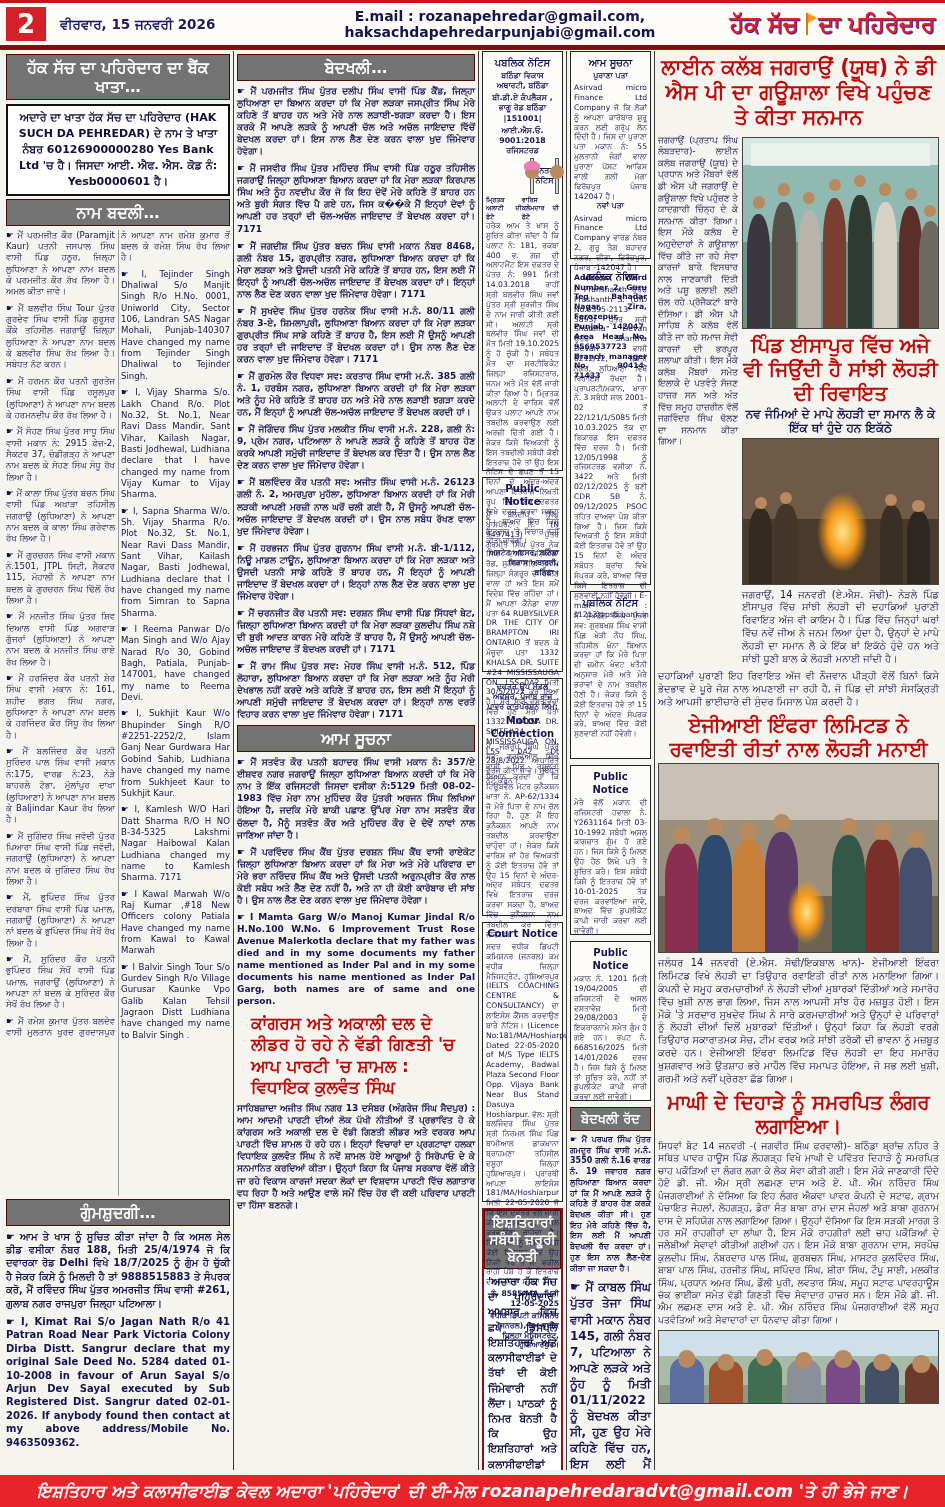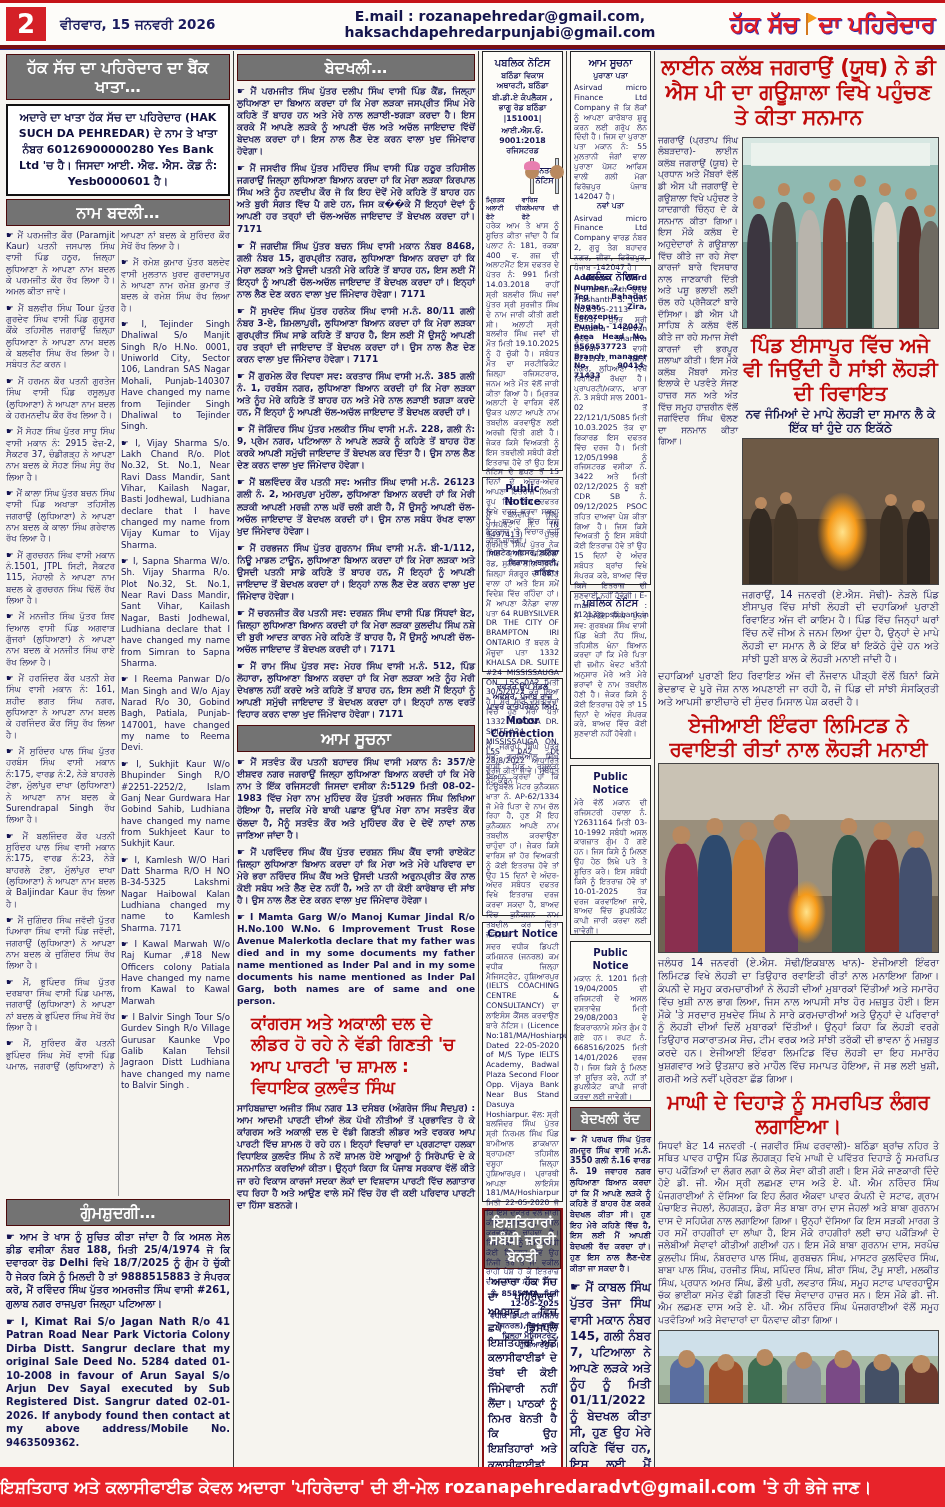--- a/index.html
+++ b/index.html
@@ -67,22 +67,22 @@
   .caps{display:flex;justify-content:space-between;font-size:6.4px;font-weight:bold;}
   
   .h1{color:#c00a0a;font-weight:bold;font-size:21px;line-height:1.2;text-align:center;margin:4px 0;}
   .h2{color:#c00a0a;font-weight:bold;font-size:20px;line-height:1.2;text-align:center;margin:4px 0 2px;}
   .sub{font-weight:bold;font-size:12px;text-align:center;color:#15154d;margin:0 0 3px;}
   .body5{font-size:9.8px;line-height:1.32;text-align:justify;margin:0 0 4px;}
   .toprow{display:flex;gap:4px;}
   .strip{width:80px;flex:none;}
   .rightpart{flex:1;min-width:0;}
   
-  .ftr{position:absolute;left:0;right:0;bottom:0;height:40px;background:#e8232a;color:#fff;
-       display:flex;align-items:center;justify-content:flex-start;font-weight:bold;font-size:17px;}
+  .ftr{position:absolute;left:0;right:0;bottom:0;height:32px;background:#e8232a;color:#fff;
+       display:flex;align-items:center;justify-content:center;font-weight:bold;font-size:17px;font-style:italic;}
   .reqbox{border:2px solid #8a1214;background:#fff;}
   .reqbox .bar{margin:0 0 3px;font-size:14px;}
   .reqbox .rb{font-size:10.5px;font-weight:bold;line-height:1.45;padding:2px 4px;text-align:justify;color:#10103f;}
 </style>
 </head>
 <body>
 
 <div class="page">
 
   <div class="hdr">
@@ -107,21 +107,20 @@
       <div class="bar">ਨਾਮ ਬਦਲੀ…</div>
       <div class="items" style="height:966px;">
         <p class="it">☛ ਮੈਂ ਪਰਮਜੀਤ ਕੌਰ (Paramjit Kaur) ਪਤਨੀ ਜਸਪਾਲ ਸਿੰਘ ਵਾਸੀ ਪਿੰਡ ਹਠੂਰ, ਜਿਲ੍ਹਾ ਲੁਧਿਆਣਾ ਨੇ ਆਪਣਾ ਨਾਮ ਬਦਲ ਕੇ ਪਰਮਜੀਤ ਕੌਰ ਰੱਖ ਲਿਆ ਹੈ। ਅਮਲ ਕੀਤਾ ਜਾਵੇ।</p>
         <p class="it">☛ ਮੈਂ ਬਲਵੀਰ ਸਿੰਘ Tour ਪੁੱਤਰ ਗੁਰਦੇਵ ਸਿੰਘ ਵਾਸੀ ਪਿੰਡ ਗੁਰੂਸਰ ਕੌਂਕੇ ਤਹਿਸੀਲ ਜਗਰਾਉਂ ਜ਼ਿਲ੍ਹਾ ਲੁਧਿਆਣਾ ਨੇ ਆਪਣਾ ਨਾਮ ਬਦਲ ਕੇ ਬਲਵੀਰ ਸਿੰਘ ਰੱਖ ਲਿਆ ਹੈ। ਸਬੰਧਤ ਨੋਟ ਕਰਨ।</p>
         <p class="it">☛ ਮੈਂ ਹਰਮਨ ਕੌਰ ਪਤਨੀ ਗੁਰਤੇਜ ਸਿੰਘ ਵਾਸੀ ਪਿੰਡ ਰਸੂਲਪੁਰ (ਲੁਧਿਆਣਾ) ਨੇ ਆਪਣਾ ਨਾਮ ਬਦਲ ਕੇ ਹਰਮਨਦੀਪ ਕੌਰ ਰੱਖ ਲਿਆ ਹੈ।</p>
         <p class="it">☛ ਮੈਂ ਸੋਹਣ ਸਿੰਘ ਪੁੱਤਰ ਸਾਧੂ ਸਿੰਘ ਵਾਸੀ ਮਕਾਨ ਨੰ: 2915 ਫੇਜ਼-2, ਸੈਕਟਰ 37, ਚੰਡੀਗੜ੍ਹ ਨੇ ਆਪਣਾ ਨਾਮ ਬਦਲ ਕੇ ਸੋਹਣ ਸਿੰਘ ਸੰਧੂ ਰੱਖ ਲਿਆ ਹੈ।</p>
         <p class="it">☛ ਮੈਂ ਕਾਲਾ ਸਿੰਘ ਪੁੱਤਰ ਬਚਨ ਸਿੰਘ ਵਾਸੀ ਪਿੰਡ ਅਖਾੜਾ ਤਹਿਸੀਲ ਜਗਰਾਉਂ (ਲੁਧਿਆਣਾ) ਨੇ ਆਪਣਾ ਨਾਮ ਬਦਲ ਕੇ ਕਾਲਾ ਸਿੰਘ ਗਰੇਵਾਲ ਰੱਖ ਲਿਆ ਹੈ।</p>
         <p class="it">☛ ਮੈਂ ਗੁਰਚਰਨ ਸਿੰਘ ਵਾਸੀ ਮਕਾਨ ਨੰ.1501, JTPL ਸਿਟੀ, ਸੈਕਟਰ 115, ਮੋਹਾਲੀ ਨੇ ਆਪਣਾ ਨਾਮ ਬਦਲ ਕੇ ਗੁਰਚਰਨ ਸਿੰਘ ਢਿੱਲੋਂ ਰੱਖ ਲਿਆ ਹੈ।</p>
         <p class="it">☛ ਮੈਂ ਮਨਜੀਤ ਸਿੰਘ ਪੁੱਤਰ ਸ਼ਿਵ ਦਿਆਲ ਵਾਸੀ ਪਿੰਡ ਅਗਵਾੜ ਗੁੱਜਰਾਂ (ਲੁਧਿਆਣਾ) ਨੇ ਆਪਣਾ ਨਾਮ ਬਦਲ ਕੇ ਮਨਜੀਤ ਸਿੰਘ ਰਾਏ ਰੱਖ ਲਿਆ ਹੈ।</p>
         <p class="it">☛ ਮੈਂ ਹਰਜਿੰਦਰ ਕੌਰ ਪਤਨੀ ਸ਼ੇਰ ਸਿੰਘ ਵਾਸੀ ਮਕਾਨ ਨੰ: 161, ਸ਼ਹੀਦ ਭਗਤ ਸਿੰਘ ਨਗਰ, ਲੁਧਿਆਣਾ ਨੇ ਆਪਣਾ ਨਾਮ ਬਦਲ ਕੇ ਹਰਜਿੰਦਰ ਕੌਰ ਸਿੱਧੂ ਰੱਖ ਲਿਆ ਹੈ।</p>
-        <p class="it">☛ ਮੈਂ ਸੁਰਿੰਦਰ ਪਾਲ ਸਿੰਘ ਪੁੱਤਰ ਹਰਬੰਸ ਸਿੰਘ ਵਾਸੀ ਮਕਾਨ ਨੰ:175, ਵਾਰਡ ਨੰ:2, ਨੇੜੇ ਬਾਹਰਲੇ ਟੋਭਾ, ਮੁੱਲਾਂਪੁਰ ਦਾਖਾ (ਲੁਧਿਆਣਾ) ਨੇ ਆਪਣਾ ਨਾਮ ਬਦਲ ਕੇ Surendrapal Singh ਰੱਖ ਲਿਆ ਹੈ।</p>
         <p class="it">☛ ਮੈਂ ਬਲਜਿੰਦਰ ਕੌਰ ਪਤਨੀ ਸੁਰਿੰਦਰ ਪਾਲ ਸਿੰਘ ਵਾਸੀ ਮਕਾਨ ਨੰ:175, ਵਾਰਡ ਨੰ:23, ਨੇੜੇ ਬਾਹਰਲੇ ਟੋਭਾ, ਮੁੱਲਾਂਪੁਰ ਦਾਖਾ (ਲੁਧਿਆਣਾ) ਨੇ ਆਪਣਾ ਨਾਮ ਬਦਲ ਕੇ Baljindar Kaur ਰੱਖ ਲਿਆ ਹੈ।</p>
         <p class="it">☛ ਮੈਂ ਜੁਗਿੰਦਰ ਸਿੰਘ ਜਵੱਦੀ ਪੁੱਤਰ ਪਿਆਰਾ ਸਿੰਘ ਵਾਸੀ ਪਿੰਡ ਜਵੱਦੀ, ਜਗਰਾਉਂ (ਲੁਧਿਆਣਾ) ਨੇ ਆਪਣਾ ਨਾਮ ਬਦਲ ਕੇ ਜੁਗਿੰਦਰ ਸਿੰਘ ਰੱਖ ਲਿਆ ਹੈ।</p>
         <p class="it">☛ ਮੈਂ, ਭੁਪਿੰਦਰ ਸਿੰਘ ਪੁੱਤਰ ਦਰਬਾਰਾ ਸਿੰਘ ਵਾਸੀ ਪਿੰਡ ਪਮਾਲ, ਜਗਰਾਉਂ (ਲੁਧਿਆਣਾ) ਨੇ ਆਪਣਾ ਨਾਂ ਬਦਲ ਕੇ ਭੁਪਿੰਦਰ ਸਿੰਘ ਸੇਖੋਂ ਰੱਖ ਲਿਆ ਹੈ।</p>
         <p class="it">☛ ਮੈਂ, ਸੁਰਿੰਦਰ ਕੌਰ ਪਤਨੀ ਭੁਪਿੰਦਰ ਸਿੰਘ ਸੇਖੋਂ ਵਾਸੀ ਪਿੰਡ ਪਮਾਲ, ਜਗਰਾਉਂ (ਲੁਧਿਆਣਾ) ਨੇ ਆਪਣਾ ਨਾਂ ਬਦਲ ਕੇ ਸੁਰਿੰਦਰ ਕੌਰ ਸੇਖੋਂ ਰੱਖ ਲਿਆ ਹੈ।</p>
         <p class="it">☛ ਮੈਂ ਰਮੇਸ਼ ਕੁਮਾਰ ਪੁੱਤਰ ਬਲਦੇਵ ਵਾਸੀ ਮੁਲਤਾਨ ਖੁਰਦ ਗੁਰਦਾਸਪੁਰ ਨੇ ਆਪਣਾ ਨਾਮ ਰਮੇਸ਼ ਕੁਮਾਰ ਤੋਂ ਬਦਲ ਕੇ ਰਮੇਸ਼ ਸਿੰਘ ਰੱਖ ਲਿਆ ਹੈ।</p>
         <p class="it">☛ I, Tejinder Singh Dhaliwal S/o Manjit Singh R/o H.No. 0001, Uniworld City, Sector 106, Landran SAS Nagar Mohali, Punjab-140307 Have changed my name from Tejinder Singh Dhaliwal to Tejinder Singh.</p>
         <p class="it">☛ I, Vijay Sharma S/o. Lakh Chand R/o. Plot No.32, St. No.1, Near Ravi Dass Mandir, Sant Vihar, Kailash Nagar, Basti Jodhewal, Ludhiana declare that I have changed my name from Vijay Kumar to Vijay Sharma.</p>
         <p class="it">☛ I, Sapna Sharma W/o. Sh. Vijay Sharma R/o. Plot No.32, St. No.1, Near Ravi Dass Mandir, Sant Vihar, Kailash Nagar, Basti Jodhewal, Ludhiana declare that I have changed my name from Simran to Sapna Sharma.</p>
         <p class="it">☛ I Reema Panwar D/o Man Singh and W/o Ajay Narad R/o 30, Gobind Bagh, Patiala, Punjab-147001, have changed my name to Reema Devi.</p>
         <p class="it">☛ I, Sukhjit Kaur W/o Bhupinder Singh R/O #2251-2252/2, Islam Ganj Near Gurdwara Har Gobind Sahib, Ludhiana have changed my name from Sukhjeet Kaur to Sukhjit Kaur.</p>

